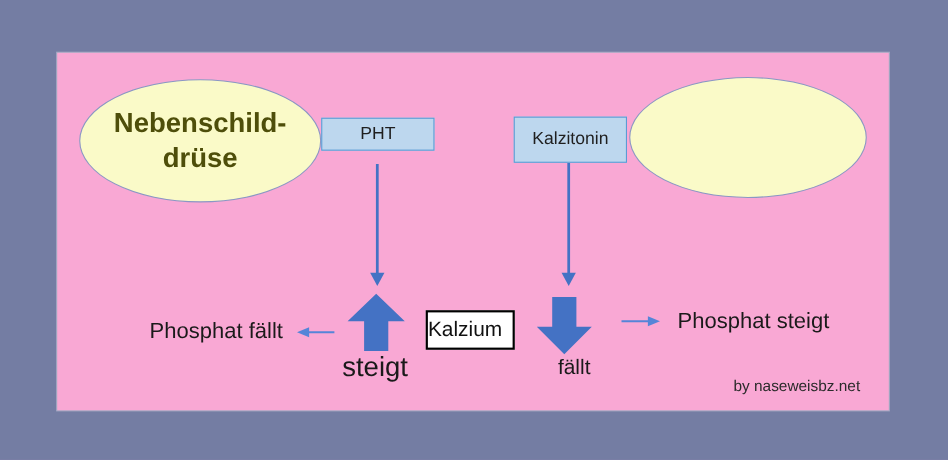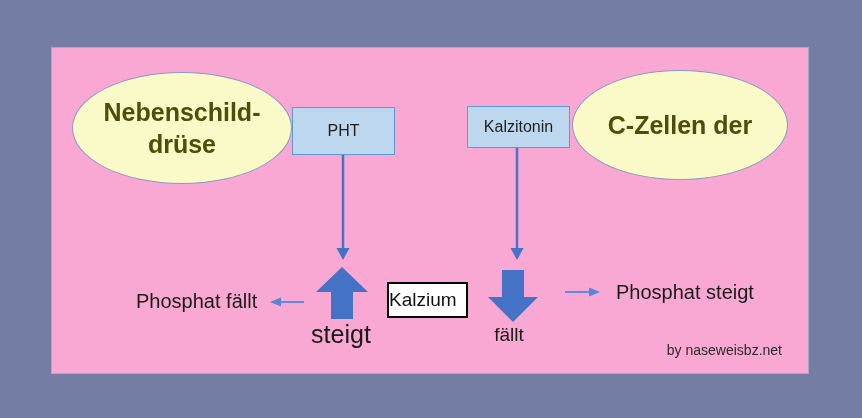--- a/index.html
+++ b/index.html
@@ -46,21 +46,21 @@
     position: absolute;
     background: #BDD7EE;
     border: 1.6px solid #5B9BD5;
     box-sizing: border-box;
     display: flex;
     align-items: center;
     justify-content: center;
     font-size: 16px;
     color: #1f1f1f;
   }
-  .box-pht        { left: 240px; top: 59px; width: 103px; height: 48px; }
+  .box-pht        { left: 240px; top: 59px; width: 103px; height: 30px; }
   .box-kalzitonin { left: 415px; top: 58px; width: 103px; height: 42px; }
   .kalzium-box {
     position: absolute;
     left: 335px; top: 234px;
     width: 81px; height: 36px;
     background: #FFFFFF;
     border: 2.5px solid #000000;
     box-sizing: border-box;
     display: flex;
     align-items: center;
@@ -75,21 +75,21 @@
   }
   .float-label {
     position: absolute;
     font-size: 20px;
     color: #1a1a1a;
     white-space: nowrap;
   }
   .lbl-phosphat-faellt { left: 84px;  top: 242px; }
   .lbl-phosphat-steigt { left: 564px; top: 233px; }
   .lbl-steigt { left: 258px; top: 272px; width: 62px; text-align: center; font-size: 25px; }
-  .lbl-faellt { left: 426px; top: 276px; width: 62px; text-align: center; font-size: 19px; }
+  .lbl-faellt { left: 439px; top: 276px; width: 62px; text-align: center; font-size: 19px; }
   .credit {
     position: absolute;
     left: 560px; top: 294px;
     width: 170px;
     text-align: right;
     font-size: 14px;
     color: #2b2b2b;
   }
 </style>
 </head>
@@ -131,21 +131,21 @@
 
     <div class="ellipse ellipse-left">
       <div class="gland-label">
         <span>Nebenschild-</span><br>
         <span>drüse</span>
       </div>
     </div>
 
     <div class="ellipse ellipse-right">
       <div class="gland-label">
-        <span>C-Zellen der</span><br>
+        <br>
       </div>
     </div>
 
     <div class="hormone-box box-pht">
       <span>PHT</span>
     </div>
     <div class="hormone-box box-kalzitonin">
       <span>Kalzitonin</span>
     </div>
 

